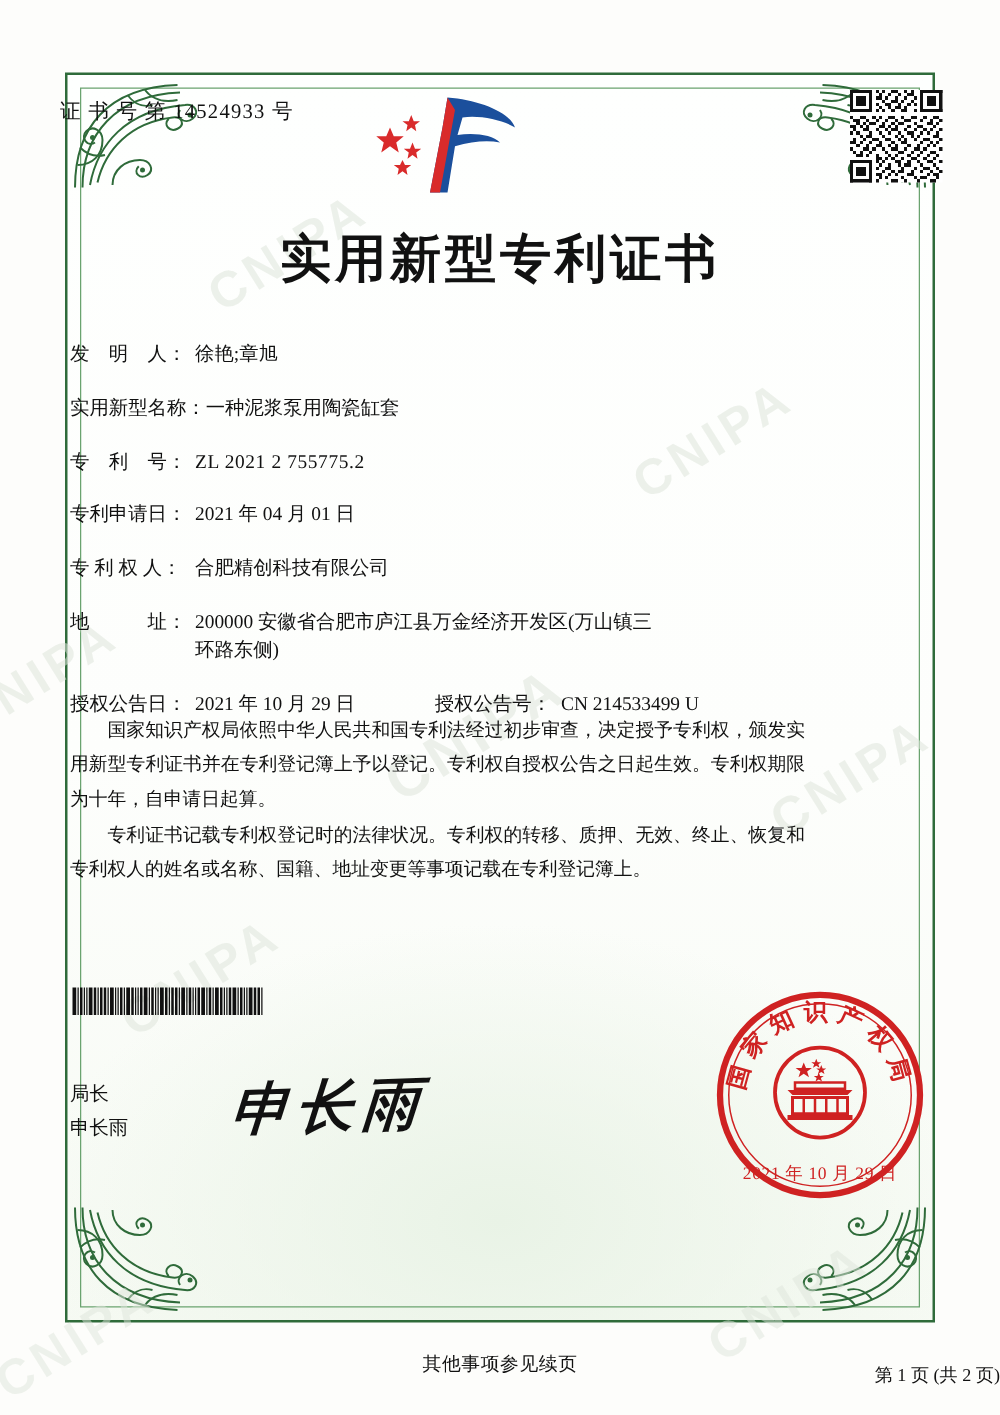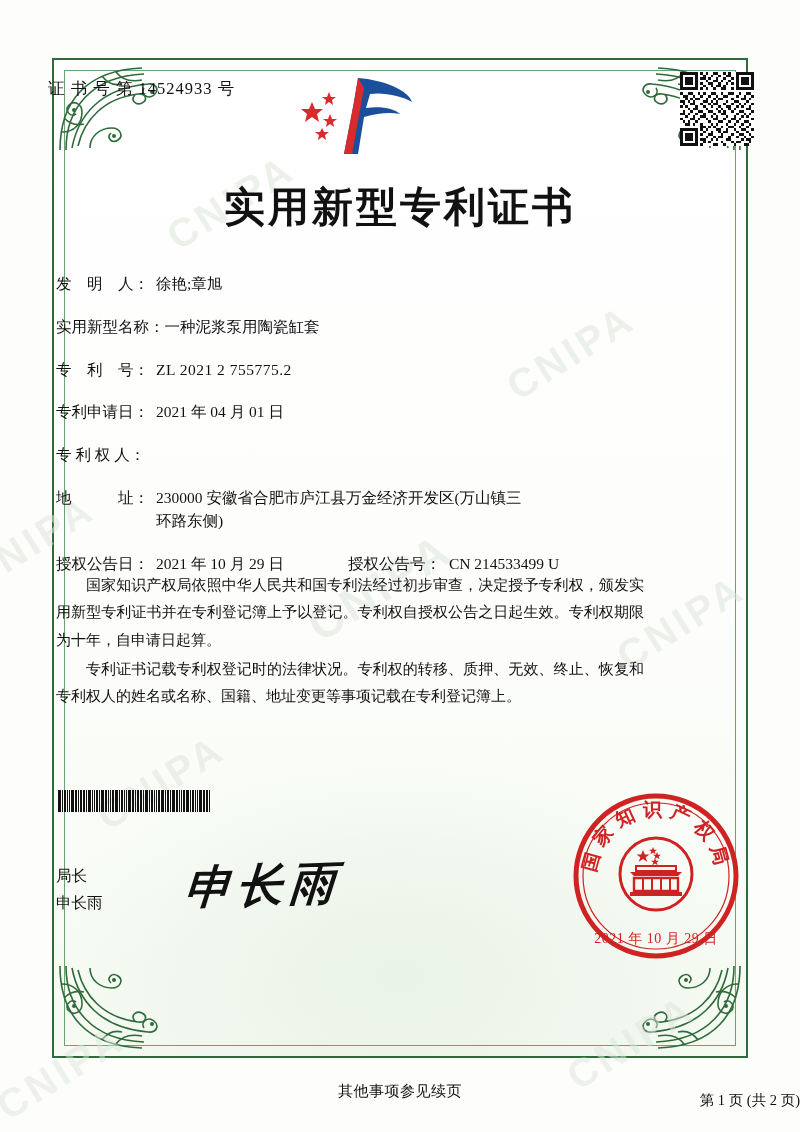--- a/index.html
+++ b/index.html
@@ -601,26 +601,27 @@
       <div class="val mono-num">ZL 2021 2 755775.2</div>
     </div>
 
     <div class="row">
       <div class="lbl">专利申请日：</div>
       <div class="val">2021 年 04 月 01 日</div>
     </div>
 
     <div class="row">
       <div class="lbl">专 利 权 人：</div>
+      <div class="val">合肥精创科技有限公司</div>
     </div>
 
     <div class="row">
       <div class="lbl">地　　　址：</div>
       <div class="val">
-        <span class="cont">230000 安徽省合肥市庐江县万金经济开发区(万山镇三</span>
+        <span class="cont">200000 安徽省合肥市庐江县万金经济开发区(万山镇三</span>
         <span class="cont">环路东侧)</span>
       </div>
     </div>
 
     <div class="row two">
       <div class="lbl">授权公告日：</div>
       <div class="val">2021 年 10 月 29 日</div>
       <div class="lbl2">授权公告号：</div>
       <div class="val2">CN 214533499 U</div>
     </div>

